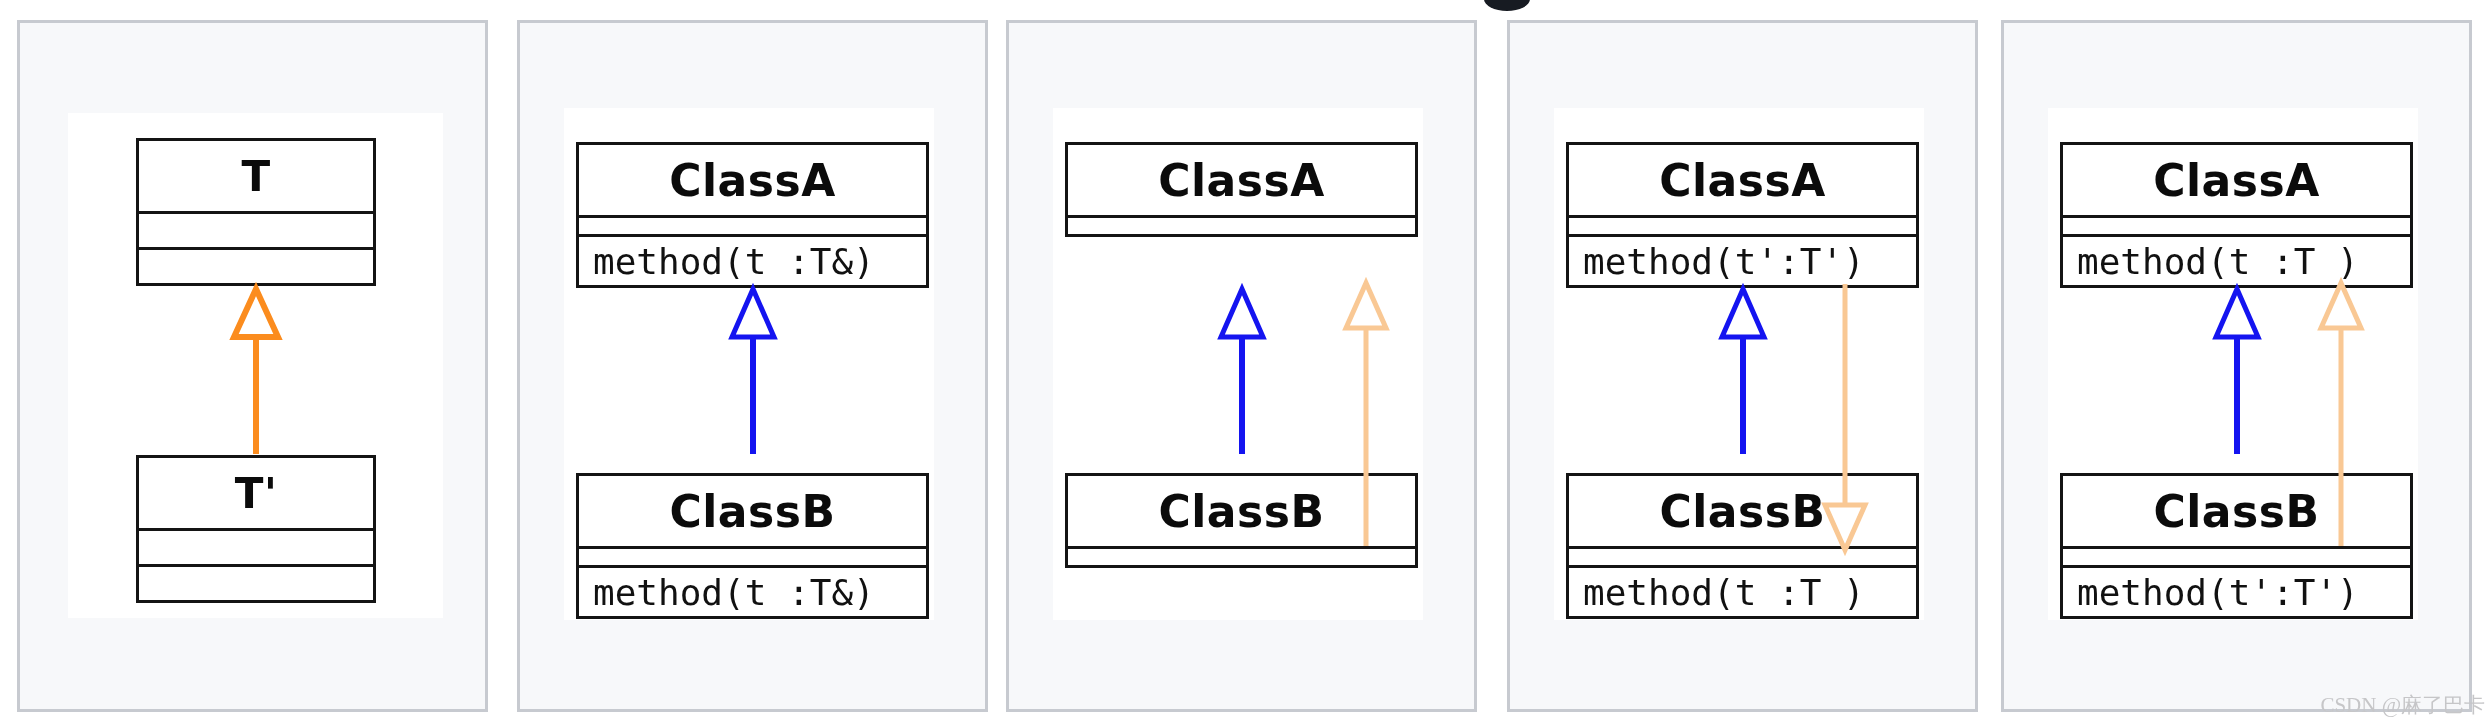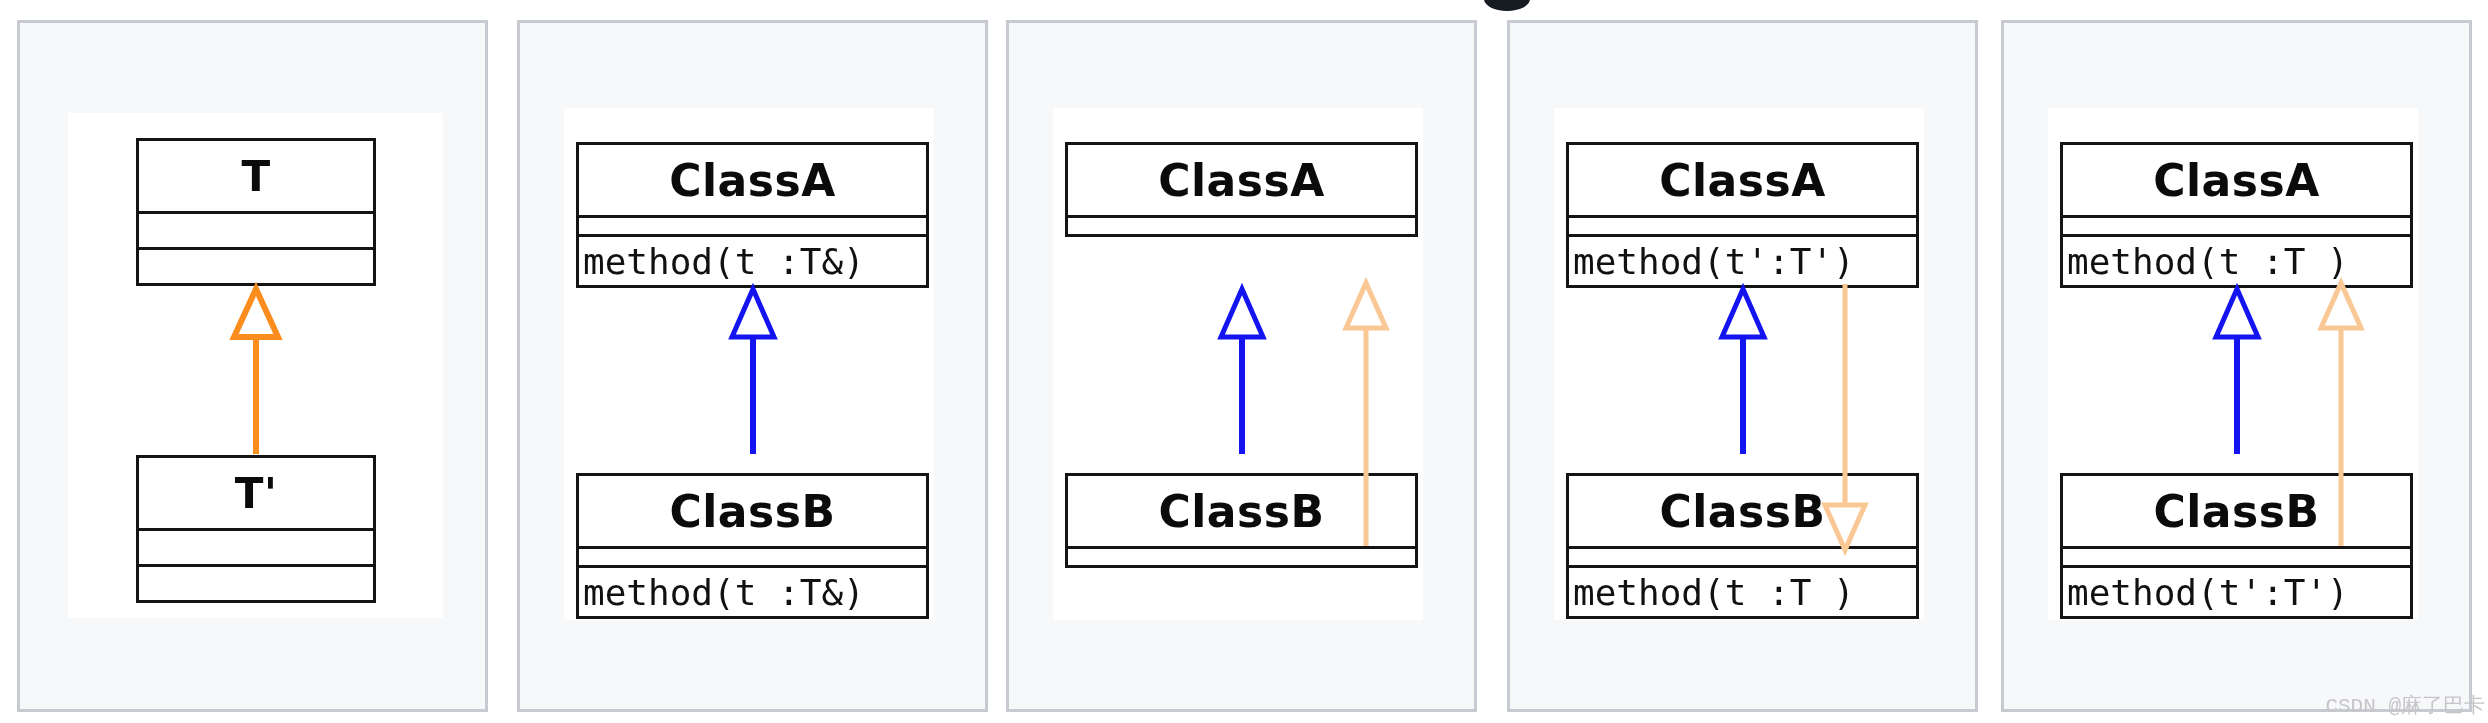--- a/index.html
+++ b/index.html
@@ -34,33 +34,33 @@
   .row-title {
     height:70px; justify-content:center;
     font-weight:bold; font-size:44px; color:#0b0b0b; letter-spacing:0.5px;
   }
   .p1 .row-title { font-size:42px; }
   .row-empty { height:33px; border-top:3px solid var(--box-border); }
   .row-thin  { height:16px; border-top:3px solid var(--box-border); }
   .row-method {
     height:48px; border-top:3px solid var(--box-border);
     font-family:"DejaVu Sans Mono", monospace; font-size:36px; color:#111;
-    padding-left:4px; white-space:pre;
+    padding-left:14px; white-space:pre;
   }
 
   .arrow-layer { position:absolute; left:0; top:0; width:465px; height:686px;
     z-index:3; pointer-events:none; }
 
   .fragment {
     position:absolute; left:1484px; top:-13px; width:46px; height:24px;
     background:var(--fragment-dark); border-radius:50%; z-index:5;
   }
   .watermark {
     position:absolute; right:3px; top:691px; z-index:6;
-    font-family:Liberation Mono, monospace; font-size:21px;
+    font-family:Liberation Serif, serif; font-size:21px;
     color:var(--watermark-gray);
   }
 </style>
 </head>
 <body>
 
 <div class="fragment"></div>
 
 <section class="panel p1">
   <div class="diagram"></div>

